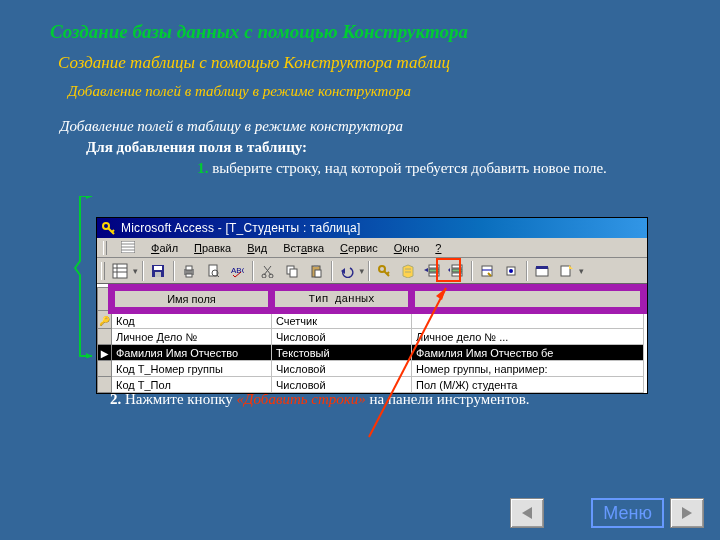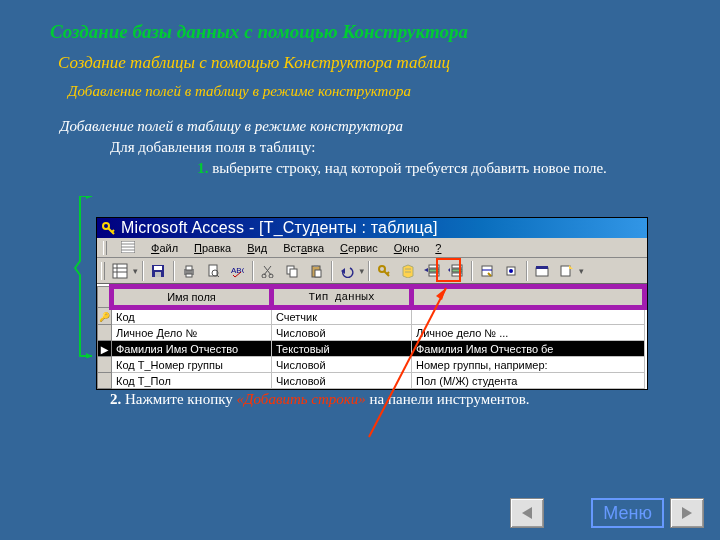--- a/index.html
+++ b/index.html
@@ -29,21 +29,21 @@
     font-style: italic;
     font-size: 15px;
     padding: 10px 0 0 68px;
   }
   .body-text {
     color: #fff;
     font-size: 15px;
     padding: 0 0 0 60px;
   }
   .body-text.b1 { padding-top: 18px; font-style: italic; }
-  .body-text.b2 { padding-top: 4px; padding-left: 110px; }
+  .body-text.b2 { padding-top: 4px; padding-left: 86px; font-weight: bold; }
   .body-text.b3 { padding-top: 4px; padding-left: 84px; text-align: center; }
   .body-text.b3 .num { color: #00cc33; font-weight: bold; }
   .step2 {
     color: #fff;
     font-size: 15px;
     padding-left: 110px;
     padding-top: 214px;
   }
   .step2 .num { font-weight: bold; }
   .step2 .btnname { color: #ff3300; font-style: italic; }
@@ -58,21 +58,21 @@
     font-family: Tahoma, Arial, sans-serif;
     font-size: 11px;
   }
   .access-titlebar {
     background: linear-gradient(to right, #000080, #0a6ebd 70%, #3296e6);
     color: #fff;
     height: 20px;
     display: flex;
     align-items: center;
     padding: 8px 4px;
-    font-size: 16px;
+    font-size: 12px;
     letter-spacing: .2px;
   }
   .access-titlebar .keyicon {
     width: 14px; height: 14px;
     margin-right: 6px;
     display: inline-flex;
     align-items: center;
     justify-content: center;
     color: #ffd700;
   }
@@ -136,21 +136,21 @@
   }
 
   
   .design-table {
     width: 100%;
     border-collapse: collapse;
     background: #fff;
   }
   .design-table th {
     background: #d4d0c8;
-    border: 5px solid #a21caf;
+    border: 7px solid #a21caf;
     font-weight: normal;
     padding: 2px 4px;
     text-align: center;
     height: 18px;
   }
   .design-table td {
     border: 1px solid #c0c0c0;
     padding: 1px 4px;
     height: 16px;
     white-space: nowrap;

